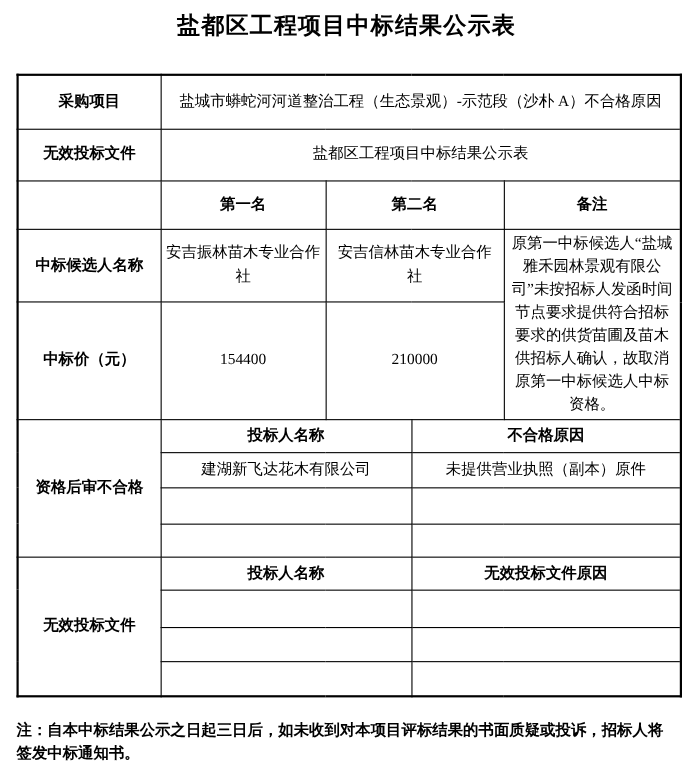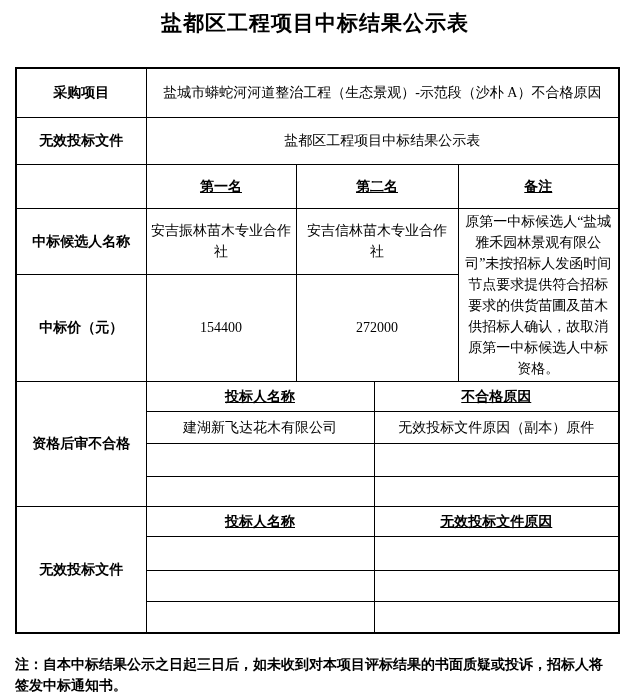--- a/index.html
+++ b/index.html
@@ -29,21 +29,21 @@
     border: 1px solid #000;
     padding: 2px 4px;
     text-align: center;
     vertical-align: middle;
     font-size: 14px;
     line-height: 21px;
     overflow: hidden;
     word-break: break-all;
   }
   td.label { font-weight: bold; }
-  td.hdr { font-weight: bold; text-decoration: underline; }
+  td.hdr { font-weight: bold; }
   td.remark-cell {
     text-align: center;
     padding: 2px 3px;
     line-height: 21px;
   }
   .footer-note {
     margin: 20px 14px 0 15px;
     font-size: 14px;
     font-weight: bold;
     line-height: 21px;
@@ -88,31 +88,31 @@
     <tr style="height:64px">
       <td class="label">中标候选人名称</td>
       <td>安吉振林苗木专业合作社</td>
       <td colspan="2">安吉信林苗木专业合作社</td>
       <td rowspan="2" class="remark-cell">原第一中标候选人“盐城雅禾园林景观有限公司”未按招标人发函时间节点要求提供符合招标要求的供货苗圃及苗木供招标人确认，故取消原第一中标候选人中标资格。</td>
     </tr>
 
     <tr style="height:102px">
       <td class="label">中标价（元）</td>
       <td>154400</td>
-      <td colspan="2">272000</td>
+      <td colspan="2">210000</td>
     </tr>
 
     <tr style="height:30px">
       <td rowspan="4" class="label">资格后审不合格</td>
       <td colspan="2" class="hdr">投标人名称</td>
       <td colspan="2" class="hdr">不合格原因</td>
     </tr>
     <tr style="height:32px">
       <td colspan="2">建湖新飞达花木有限公司</td>
-      <td colspan="2">无效投标文件原因（副本）原件</td>
+      <td colspan="2">未提供营业执照（副本）原件</td>
     </tr>
     <tr style="height:33px">
       <td colspan="2"></td>
       <td colspan="2"></td>
     </tr>
     <tr style="height:30px">
       <td colspan="2"></td>
       <td colspan="2"></td>
     </tr>
 

